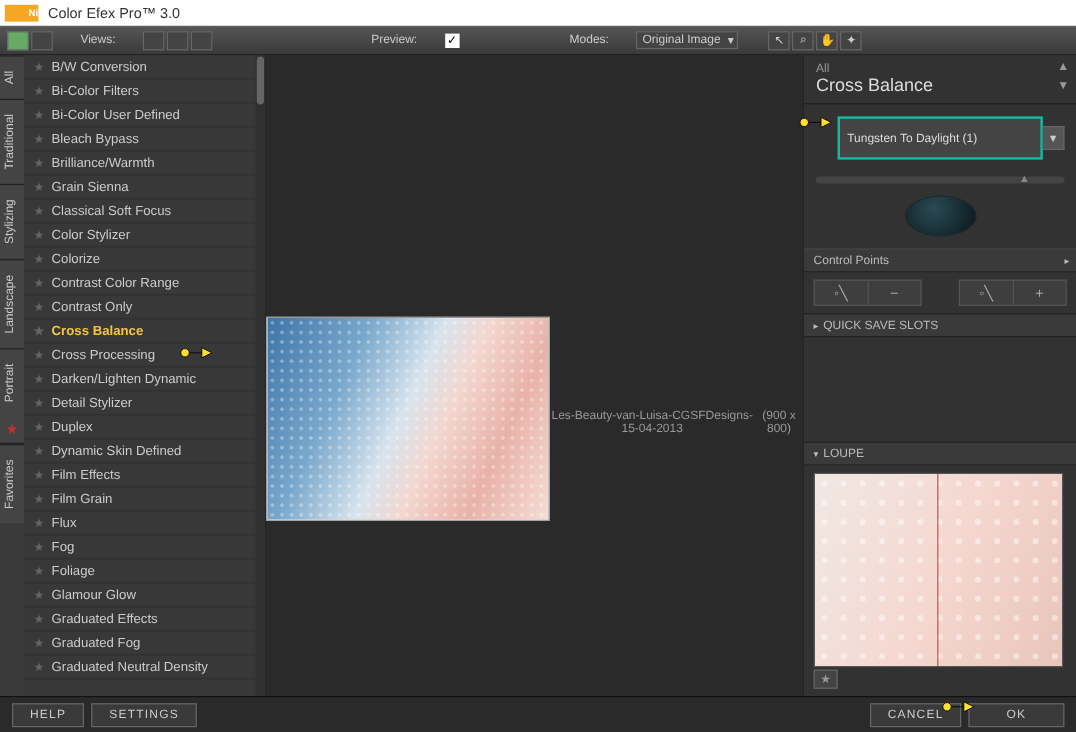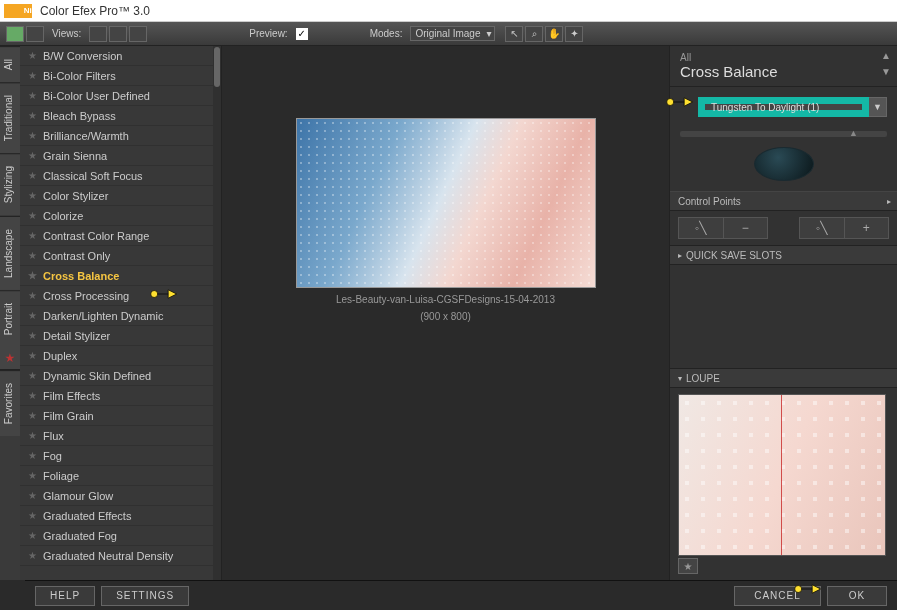--- a/index.html
+++ b/index.html
@@ -1,21 +1,21 @@
 <!DOCTYPE html>
 <html><head>
 <meta charset="utf-8">
 <style>
   * { box-sizing: border-box; margin: 0; padding: 0; font-family: "Segoe UI", Arial, sans-serif; }
   body { width: 897px; height: 610px; background: #e8e8e8; overflow: hidden; }
   .titlebar { height: 22px; background: #fff; display: flex; align-items: center; padding: 0 4px; border-bottom: 1px solid #ccc; }
   .logo { width: 28px; height: 14px; background: #f5a623; display: flex; align-items: center; justify-content: center; font-size: 8px; font-weight: bold; color: #fff; padding-left: 24px; }
   .title { font-size: 12px; color: #333; margin-left: 8px; }
   .app { height: 588px; background: #2a2a2a; display: flex; flex-direction: column; }
-  .toolbar { height: 24px; background: linear-gradient(#555,#3a3a3a); display: flex; align-items: center; padding: 0 6px; font-size: 10px; color: #ccc; border-bottom: 1px solid #222; gap: 4px; }
+  .toolbar { height: 24px; background: linear-gradient(#555,#3a3a3a); display: flex; align-items: center; padding: 0 6px; font-size: 10px; color: #ccc; border-bottom: 1px solid #222; gap: 19px; }
   .toolbar .group { display: flex; align-items: center; gap: 2px; }
   .tb-btn { width: 18px; height: 16px; background: #444; border: 1px solid #666; display: inline-block; }
   .tb-btn.active { background: #6a6; }
   .tb-label { margin: 0 4px; color: #ccc; }
   .checkbox { width: 12px; height: 12px; background: #fff; display: inline-flex; align-items: center; justify-content: center; color: #000; font-size: 10px; }
   .modes-select { background: #444; border: 1px solid #666; color: #ccc; font-size: 10px; padding: 1px 14px 1px 4px; position: relative; }
   .modes-select::after { content:"▾"; position:absolute; right:3px; }
   .tool-icons { display:flex; gap:2px; margin-left:6px; }
   .tool-icon { width:18px; height:16px; border:1px solid #666; background:#444; display:flex; align-items:center; justify-content:center; font-size:10px; color:#ccc;}
   .main { flex: 1; display: flex; background: #2e2e2e; }
@@ -28,55 +28,55 @@
   .filter-scroll { position:absolute; top:0; left:0; right:8px; bottom:0; overflow:hidden; }
   .filter-item { height: 20px; display:flex; align-items:center; padding:0 8px; font-size:11px; color:#ccc; border-bottom:1px solid #303030; cursor:pointer; }
   .filter-item .star-icon { color:#666; margin-right:6px; font-size:10px; }
   .filter-item.active { color:#f5c542; font-weight:bold; }
   .scrollbar { position:absolute; right:0; top:0; bottom:0; width:8px; background:#303030; }
   .scrollbar-thumb { width:6px; margin:1px; height:40px; background:#666; border-radius:3px; }
   
   .hand { position:absolute; width:28px; height:14px; pointer-events:none; }
   .hand svg { width:100%; height:100%; }
   
-  .preview { flex:1; background:#2a2a2a; display:flex; flex-direction:column; align-items:center; justify-content:flex-start; padding-top:72px; position:relative; }
+  .preview { flex:1; background:#2a2a2a; display:flex; flex-direction:row; align-items:center; justify-content:flex-start; padding-top:72px; position:relative; }
   .image-frame { width:300px; height:170px; background:#fff; border:1px solid #999; position:relative; overflow:hidden; }
   .image-bg { width:100%; height:100%; background: linear-gradient(115deg, #3d74a8 0%, #7aa8cc 28%, #d8e4ee 48%, #f3d7d0 60%, #e8b2a8 78%, #f5ddd6 100%); position:relative; }
   .dots { position:absolute; inset:0; background-image: radial-gradient(rgba(255,255,255,.55) 1.5px, transparent 1.5px); background-size:8px 8px; mix-blend-mode:screen; opacity:.6;}
   .caption { font-size:10px; color:#999; margin-top:6px; text-align:center; }
   
   .right-panel { width:228px; background:#323232; border-left:1px solid #222; display:flex; flex-direction:column; font-size:11px; color:#ccc; }
   .rp-head { padding:6px 10px; border-bottom:1px solid #222; position:relative; }
   .rp-head .small { font-size:10px; color:#999; }
   .rp-head .big { font-size:15px; color:#ddd; }
   .rp-head .arrow { position:absolute; right:6px; font-size:10px; color:#999; }
   .rp-head .arrow.up { top:4px; } .rp-head .arrow.dn { top:20px; }
   .rp-body { padding:10px 10px 6px; position:relative; }
   .dropdown { display:flex; align-items:center; margin-left:18px; }
-  .dropdown-box { flex:1; height:20px; background:#444; border:7px solid #14b8a6; display:flex; align-items:center; padding:0 6px; font-size:10px; color:#ddd; }
+  .dropdown-box { flex:1; height:36px; background:#444; border:2px solid #14b8a6; display:flex; align-items:center; padding:0 6px; font-size:10px; color:#ddd; }
   .dropdown-btn { width:18px; height:20px; background:#555; border:1px solid #666; border-left:none; display:flex; align-items:center; justify-content:center; font-size:9px; color:#ccc;}
   .slider-row { display:flex; align-items:center; justify-content:space-between; margin-top:16px; position:relative;}
   .slider-row .lbl { font-size:10px; color:#bbb; }
   .slider-row .val { font-size:10px; color:#ddd; }
   .slider-track { position:relative; height:6px; background:#444; margin-top:14px; border-radius:2px;}
   .slider-tick { position:absolute; right:14%; top:-3px; font-size:9px; color:#888;}
   .section-hdr { height:20px; border-top:1px solid #222; border-bottom:1px solid #222; background:#3a3a3a; display:flex; align-items:center; padding:0 8px; font-size:10px; color:#bbb; position:relative;}
   .section-hdr .tri { margin-right:4px; font-size:8px; }
   .control-points { padding:6px 8px; display:flex; justify-content:space-between; }
   .cp-group { width:90px; height:22px; background:#3e3e3e; border:1px solid #555; display:flex; }
   .cp-btn { flex:1; display:flex; align-items:center; justify-content:center; font-size:12px; color:#aaa; border-right:1px solid #555;}
   .cp-btn:last-child{border-right:none;}
   .bubble { width:60px; height:34px; background: radial-gradient(circle at 40% 30%, #2a4a55, #0a1518); border-radius:50%; margin: -28px auto 4px; border:1px solid #1a2a30; }
   .loupe-body { padding:6px 8px; }
   .loupe-img { width:208px; height:162px; border:1px solid #555; background: linear-gradient(115deg,#f0e8e4 0%, #f5d8d0 50%, #e9c5bb 100%); position:relative; overflow:hidden;}
   .loupe-img .dots2 { position:absolute; inset:0; background-image: radial-gradient(rgba(255,255,255,.75) 2.5px, transparent 2.5px); background-size:16px 16px; opacity:.6;}
   .loupe-img .vline { position:absolute; left:102px; top:0; bottom:0; width:1px; background: rgba(200,40,40,.8); }
   .loupe-star { width:20px; height:16px; background:#444; border:1px solid #666; display:flex; align-items:center; justify-content:center; font-size:10px; color:#999; margin-top:2px;}
   
-  .footer { height:30px; background:#2a2a2a; border-top:1px solid #111; display:flex; align-items:center; padding:0 10px; justify-content:space-between;margin-left:25px; }
+  .footer { height:30px; background:#2a2a2a; border-top:1px solid #111; display:flex; align-items:center; padding:0 10px; justify-content:space-between; }
   .f-left, .f-right { display:flex; gap:6px; }
   .f-btn { height:20px; padding:0 14px; background:#3a3a3a; border:1px solid #666; color:#ccc; font-size:10px; display:flex; align-items:center; letter-spacing:1px; cursor:pointer; position:relative;}
 </style>
 </head>
 <body>
 
 <div class="titlebar">
   <span class="logo">Nik</span>
   <span class="title">Color Efex Pro™ 3.0</span>
 </div>
@@ -301,22 +301,22 @@
       </div>
     </div>
   </div>
 
   <div class="footer">
     <div class="f-left">
       <div class="f-btn">HELP</div>
       <div class="f-btn">SETTINGS</div>
     </div>
     <div class="f-right" style="position:relative;">
-      <div class="f-btn" style="width:87px;justify-content:center;">CANCEL</div>
-      <div class="f-btn" style="width:60px;justify-content:center;">OK</div>
+      <div class="f-btn" style="width:76px;justify-content:center;">CANCEL</div>
+      <div class="f-btn" style="width:80px;justify-content:center;">OK</div>
       <div class="hand" style="left:60px; top:-4px; z-index:5;">
         <svg viewBox="0 0 40 20">
             <path d="M2 10 L26 10 L26 4 L38 10 L26 16 L26 10" fill="#ffe030" stroke="#000" stroke-width="1"></path>
             <ellipse cx="6" cy="10" rx="5" ry="5" fill="#ffe030" stroke="#000"></ellipse>
           </svg>
       </div>
     </div>
   </div>
 </div>
 

